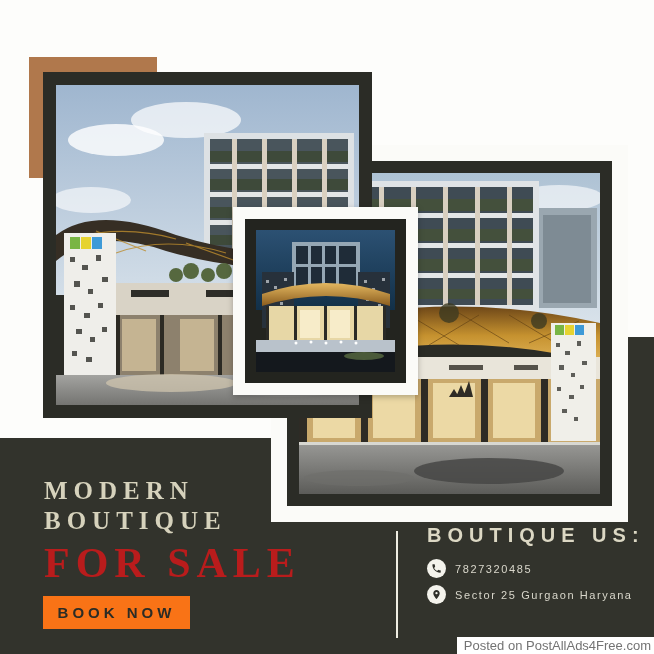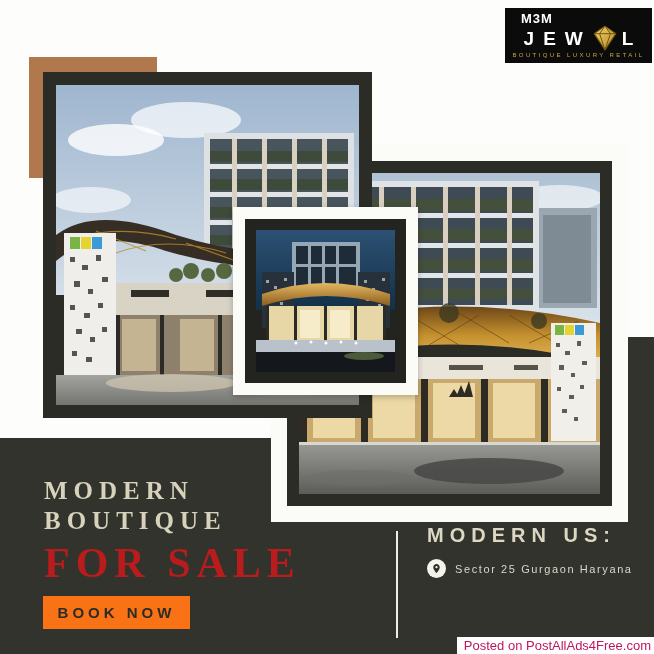--- a/index.html
+++ b/index.html
@@ -38,21 +38,21 @@
   
   .divider { position:absolute; left:396px; top:531px; width:2px; height:107px; background:#efede2; z-index:4; }
   .contact { position:absolute; left:427px; top:524px; width:225px; z-index:4; color:#d9d6c8; }
   .contact-heading { font-size:20px; font-weight:700; letter-spacing:6px; color:#dcd8c4; margin-bottom:12px; }
   .contact-row { display:flex; align-items:center; gap:9px; margin-bottom:7px; height:19px; }
   .contact-icon { width:19px; height:19px; min-width:19px; border-radius:50%; background:#f4f3ec; display:flex; align-items:center; justify-content:center; }
   .contact-icon svg { width:11px; height:11px; }
   .contact-label { font-size:11px; letter-spacing:1.6px; color:#d9d7cb; white-space:nowrap; }
 
   
-  .watermark { position:absolute; right:0; top:637px; height:17px; background:#ffffff; color:#be185d; font-size:13px; padding:0 3px 0 7px; display:flex; align-items:center; z-index:7; }
+  .watermark { position:absolute; right:0; top:637px; height:17px; background:#ffffff; color:#737373; font-size:13px; padding:0 3px 0 7px; display:flex; align-items:center; z-index:7; }
 </style>
 </head>
 <body>
 
 <div class="canvas">
 
   <div class="brown-square"></div>
   <div class="panel panel-left"></div>
   <div class="panel panel-right"></div>
 
@@ -308,50 +308,40 @@
             <circle cx="70" cy="113" r="1.5"></circle>
             <circle cx="85" cy="112" r="1.5"></circle>
             <circle cx="100" cy="113" r="1.5"></circle>
           </g>
         <rect x="0" y="122" width="139" height="20" fill="#14181d"></rect>
         <ellipse cx="108" cy="126" rx="20" ry="4" fill="#4a5a3a"></ellipse>
       </svg>
     </div>
   </div>
 
-  <div class="logo">
-    <div class="logo-top">M3M</div>
-    <div class="logo-word">
-      <span class="ltr">JEW</span>
-      <svg class="logo-diamond" viewBox="0 0 24 24">
-        <defs>
-          <linearGradient id="dia" x1="0" y1="0" x2="1" y2="1">
-            <stop offset="0" stop-color="#f3d46e"></stop>
-              <stop offset="1" stop-color="#b5861f"></stop>
-          </linearGradient>
-        </defs>
-        <polygon points="12,1 22,8 12,23 2,8" fill="url(#dia)" stroke="#6e5410" stroke-width="1"></polygon>
-        <path d="M2 8 L22 8 M12 1 L7 8 L12 23 M12 1 L17 8 L12 23" stroke="#6e5410" stroke-width="0.9" fill="none"></path>
-      </svg>
-      <span class="ltr-end">L</span>
-    </div>
-    <div class="logo-tagline">BOUTIQUE LUXURY RETAIL</div>
-  </div>
 
   <div class="headline">
     <div class="hl-1">MODERN</div>
     <div class="hl-2">BOUTIQUE</div>
     <div class="hl-3">FOR SALE</div>
   </div>
   <button class="cta">BOOK NOW</button>
 
   <div class="divider"></div>
   <div class="contact">
-    <div class="contact-heading">MODERN US:</div>
-
+    <div class="contact-heading">BOUTIQUE US:</div>
+
+    <div class="contact-row">
+      <span class="contact-icon">
+        <svg viewBox="0 0 24 24" fill="#2e2f29">
+            <path d="M6.6 10.8c1.5 2.9 3.8 5.2 6.7 6.7l2.2-2.2c.3-.3.7-.4 1-.3 1.2.4 2.4.6 3.7.6.6 0 1 .4 1 1V20c0 .6-.4 1-1 1C10.8 21 3 13.2 3 3.8c0-.6.4-1 1-1h3.4c.6 0 1 .4 1 1 0 1.3.2 2.5.6 3.7.1.3 0 .7-.3 1l-2.1 2.3z"></path>
+          </svg>
+      </span>
+      <span class="contact-label">7827320485</span>
+    </div>
 
 
 
     <div class="contact-row">
       <span class="contact-icon">
         <svg viewBox="0 0 24 24" fill="#2e2f29">
             <path d="M12 2C8.1 2 5 5.1 5 9c0 5.2 7 13 7 13s7-7.8 7-13c0-3.9-3.1-7-7-7zm0 9.5A2.5 2.5 0 1 1 12 6.5a2.5 2.5 0 0 1 0 5z"></path>
           </svg>
       </span>
       <span class="contact-label">Sector 25 Gurgaon Haryana</span>

